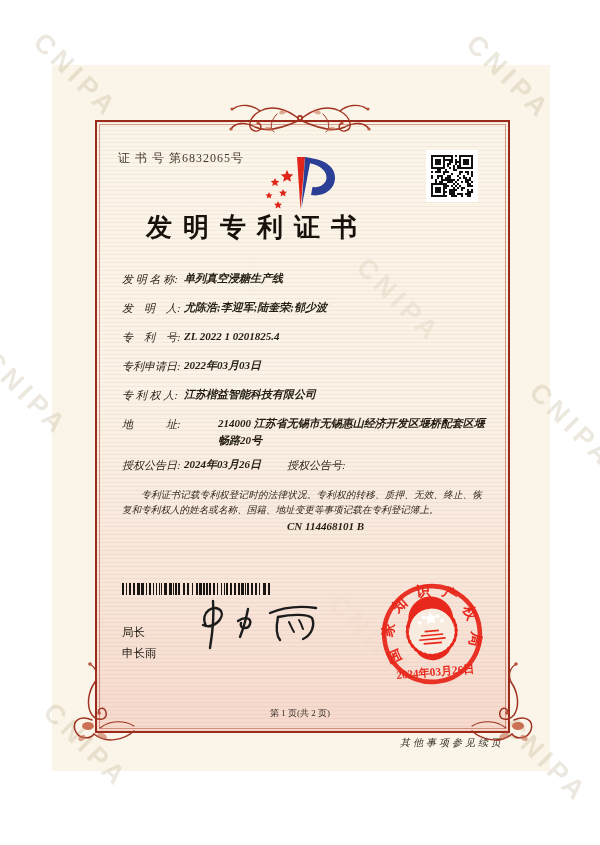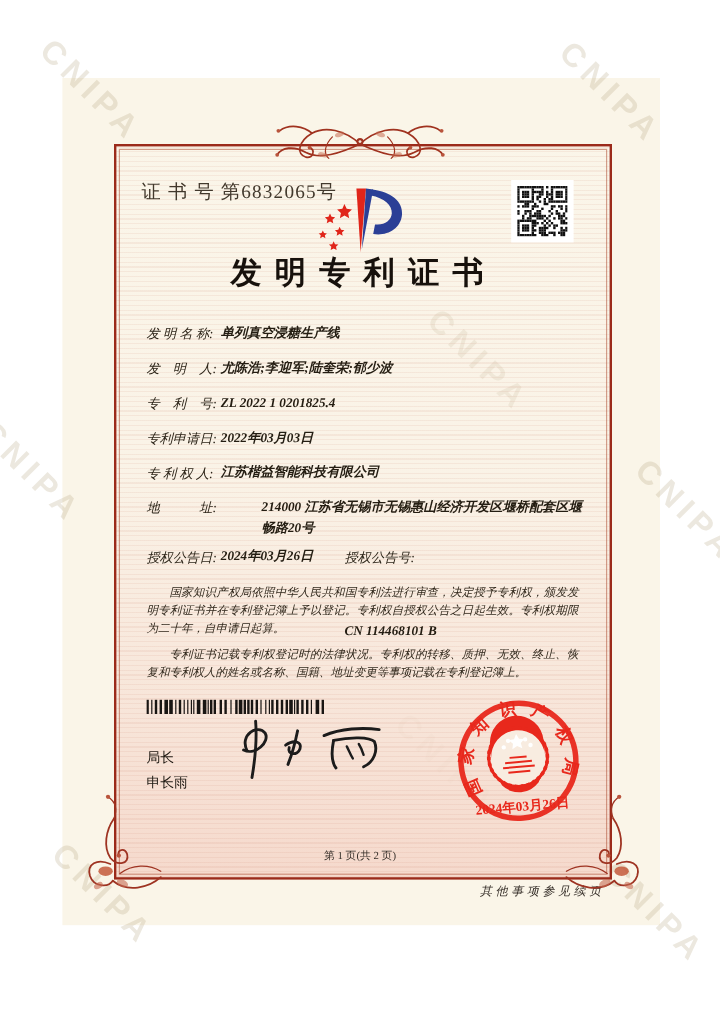--- a/index.html
+++ b/index.html
@@ -17,28 +17,28 @@
   
   .frame{position:absolute;left:95px;top:120px;width:411px;height:609px;z-index:3;
       border:2px solid #9b2a1a;
       background:
         repeating-linear-gradient(180deg, rgba(198,118,96,0.10) 0 1px, rgba(198,118,96,0) 1px 4px),
         linear-gradient(180deg, rgba(252,247,236,0.25) 0%, rgba(250,240,229,0.45) 45%, rgba(247,226,214,0.85) 78%, rgba(245,216,203,0.95) 100%);}
   .frame::before{content:"";position:absolute;inset:2px;border:1px solid rgba(176,84,58,0.55);}
 
   .content{position:absolute;inset:0;z-index:4;color:#241d15;}
 
-  .cert-no{position:absolute;left:118px;top:150px;font-size:16px;letter-spacing:1px;color:#42382c;}
+  .cert-no{position:absolute;left:118px;top:150px;font-size:12px;letter-spacing:1px;color:#42382c;}
 
   .qr-box{position:absolute;left:426px;top:150px;width:52px;height:52px;background:#ffffff;}
   .qr-box svg{position:absolute;left:5px;top:5px;}
 
   .logo{position:absolute;left:264px;top:152px;width:76px;height:62px;}
 
-  .title{position:absolute;left:0;top:210px;width:600px;text-align:center;font-size:26px;font-weight:bold;
+  .title{position:absolute;left:0;top:210px;width:508px;text-align:center;font-size:26px;font-weight:bold;
          letter-spacing:11px;padding-left:6px;box-sizing:border-box;color:#17110c;}
 
   .fields{position:absolute;left:122px;top:270px;width:372px;font-size:11px;line-height:18px;}
   .frow{display:flex;align-items:flex-start;margin-bottom:11px;font-style:italic;}
   .frow.addr{margin-bottom:7px;gap:34px;}
   .flabel{flex:0 0 62px;white-space:nowrap;color:#2c2418;}
   .fvalue{font-weight:bold;color:#241d12;max-width:300px;line-height:17px;}
   .fpair2{display:flex;margin-left:26px;flex-direction:column;}
 
   .legal{position:absolute;left:122px;top:487px;width:360px;font-size:9.6px;line-height:15px;
@@ -421,21 +421,20 @@
         <span class="flabel">授权公告日:</span>
         <span class="fvalue">2024年03月26日</span>
         <span class="fpair2">
           <span class="flabel">授权公告号:</span>
           <span class="fvalue">CN 114468101 B</span>
         </span>
       </div>
     </div>
 
     <div class="legal">
-      <p>国家知识产权局依照中华人民共和国专利法进行审查，决定授予专利权，颁发发明专利证书并在专利登记簿上予以登记。专利权自授权公告之日起生效。专利权期限为二十年，自申请日起算。</p>
       <p>专利证书记载专利权登记时的法律状况。专利权的转移、质押、无效、终止、恢复和专利权人的姓名或名称、国籍、地址变更等事项记载在专利登记簿上。</p>
     </div>
 
     <svg class="barcode" id="barcode-svg" viewBox="0 0 152 12">
         <rect x="0" y="0" width="2" height="12" fill="#191613"></rect>
         <rect x="4" y="0" width="1" height="12" fill="#191613"></rect>
         <rect x="7" y="0" width="2" height="12" fill="#191613"></rect>
         <rect x="11" y="0" width="2" height="12" fill="#191613"></rect>
         <rect x="15" y="0" width="3" height="12" fill="#191613"></rect>
         <rect x="19" y="0" width="3" height="12" fill="#191613"></rect>

